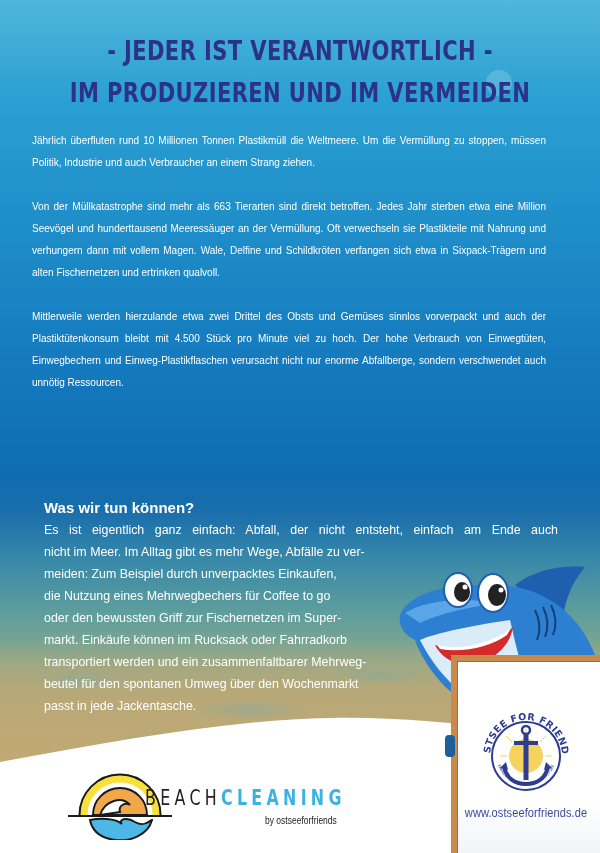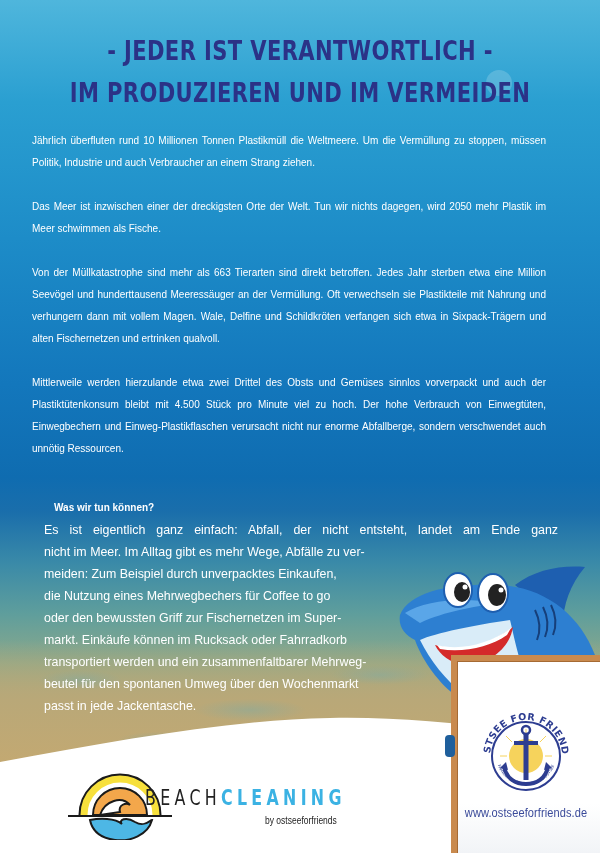--- a/index.html
+++ b/index.html
@@ -53,21 +53,21 @@
   .headline div { white-space: nowrap; }
   .content {
     position: absolute; left: 32px; top: 130px; width: 514px;
     color: #ffffff;
     font-size: 10px;
     line-height: 22px;
     text-align: justify;
   }
   .content p { margin-bottom: 22px; }
   .tips { position: absolute; left: 44px; top: 497px; width: 380px; color: #fff; font-size: 12.4px; line-height: 22px; }
-  .tips h3 { font-size: 10px; font-weight: bold; line-height: 22px; margin-left: 10px; }
+  .tips h3 { font-size: 15px; font-weight: bold; line-height: 22px; }
   .tips .first-line { width: 514px; text-align: justify; text-align-last: justify; white-space: nowrap; }
   .tips .line { white-space: nowrap; }
   .shark { position: absolute; left: 395px; top: 545px; width: 205px; height: 150px; }
   .sign {
     position: absolute; left: 451px; top: 655px; width: 160px; height: 210px;
     background: linear-gradient(180deg, #ffffff 70%, #eef1f5 100%);
     border-left: 6px solid #c98a4e;
     border-top: 6px solid #c98a4e;
     box-shadow: inset 1px 1px 0 #a66a33;
   }
@@ -107,28 +107,27 @@
 
 <div class="glow" style="left:486px;top:70px;width:26px;height:26px;"></div>
 
 <div class="headline">
   <div>- JEDER IST VERANTWORTLICH -</div>
   <div>IM PRODUZIEREN UND IM VERMEIDEN</div>
 </div>
 
 <div class="content">
   <p>Jährlich überfluten rund 10 Millionen Tonnen Plastikmüll die Weltmeere. Um die Vermüllung zu stoppen, müssen Politik, Industrie und auch Verbraucher an einem Strang ziehen.</p>
-  <p>Das Meer ist inzwischen einer der dreckigsten Orte der Welt. Tun wir nichts dagegen, wird 2050 mehr Plastik im Meer schwimmen als Fische.</p>
   <p>Von der Müllkatastrophe sind mehr als 663 Tierarten sind direkt betroffen. Jedes Jahr sterben etwa eine Million Seevögel und hunderttausend Meeressäuger an der Vermüllung. Oft verwechseln sie Plastikteile mit Nahrung und verhungern dann mit vollem Magen. Wale, Delfine und Schildkröten verfangen sich etwa in Sixpack-Trägern und alten Fischernetzen und ertrinken qualvoll.</p>
   <p>Mittlerweile werden hierzulande etwa zwei Drittel des Obsts und Gemüses sinnlos vorverpackt und auch der Plastiktütenkonsum bleibt mit 4.500 Stück pro Minute viel zu hoch. Der hohe Verbrauch von Einwegtüten, Einwegbechern und Einweg-Plastikflaschen verursacht nicht nur enorme Abfallberge, sondern verschwendet auch unnötig Ressourcen.</p>
 </div>
 
 <div class="tips">
   <h3>Was wir tun können?</h3>
-  <div class="first-line">Es ist eigentlich ganz einfach: Abfall, der nicht entsteht, landet am Ende ganz</div>
+  <div class="first-line">Es ist eigentlich ganz einfach: Abfall, der nicht entsteht, einfach am Ende auch</div>
   <div class="line">nicht im Meer. Im Alltag gibt es mehr Wege, Abfälle zu ver-</div>
   <div class="line">meiden: Zum Beispiel durch unverpacktes Einkaufen,</div>
   <div class="line">die Nutzung eines Mehrwegbechers für Coffee to go</div>
   <div class="line">oder den bewussten Griff zur Fischernetzen im Super-</div>
   <div class="line">markt. Einkäufe können im Rucksack oder Fahrradkorb</div>
   <div class="line">transportiert werden und ein zusammenfaltbarer Mehrweg-</div>
   <div class="line">beutel für den spontanen Umweg über den Wochenmarkt</div>
   <div class="line">passt in jede Jackentasche.</div>
 </div>
 

